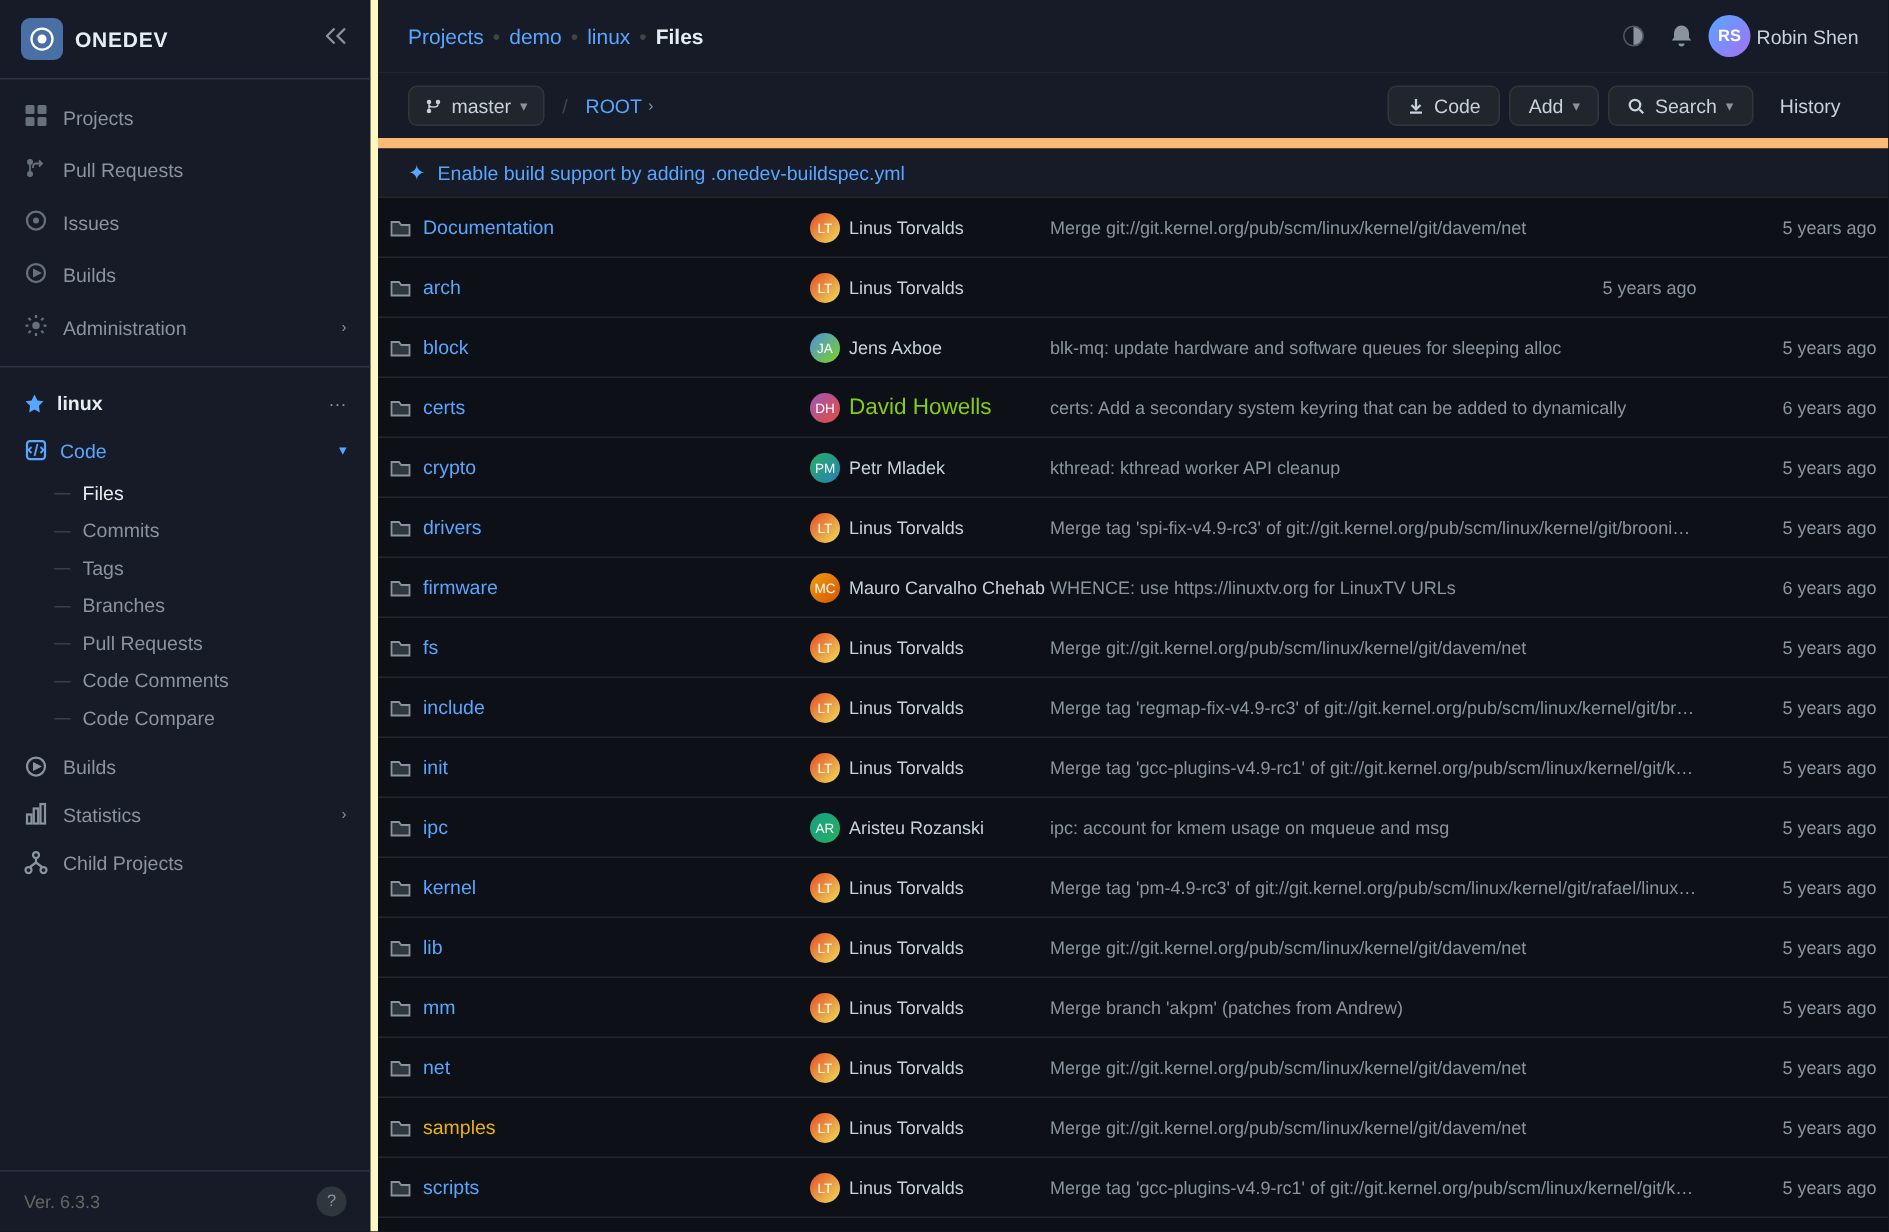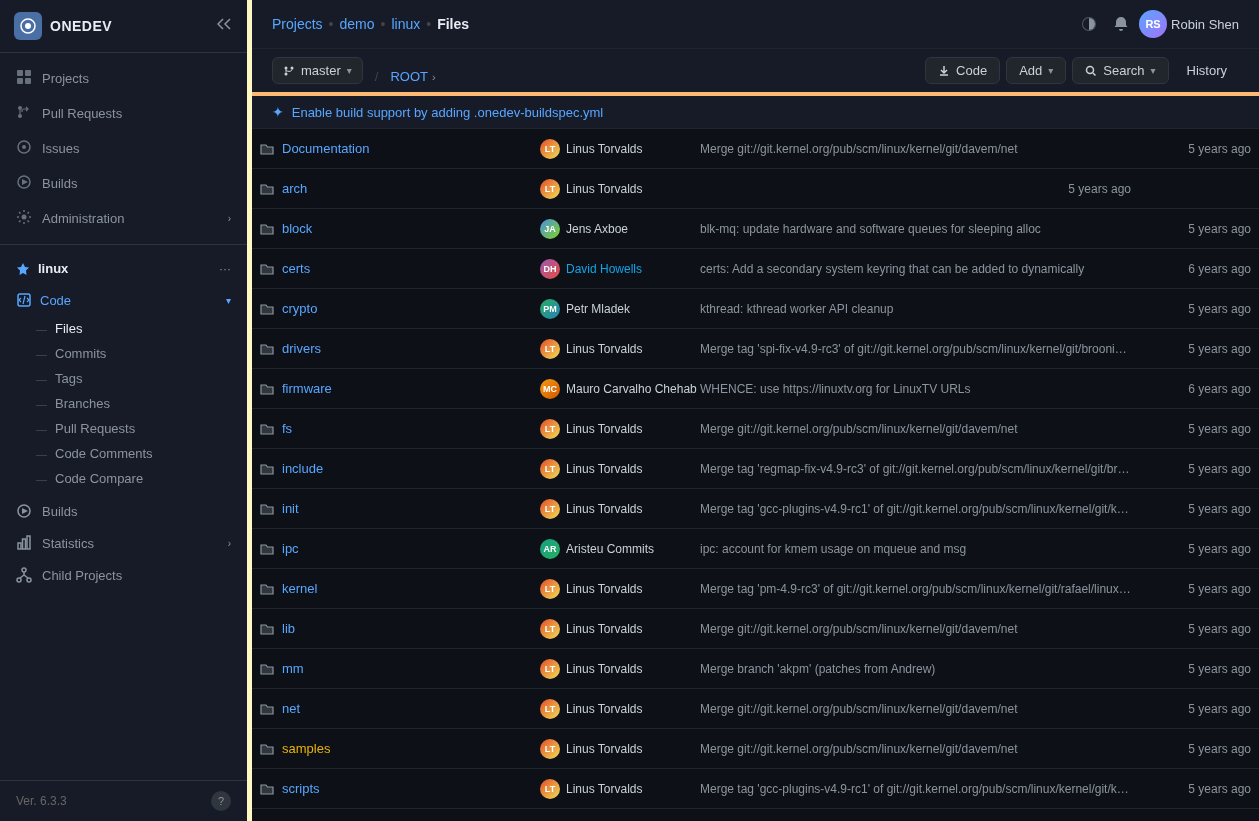--- a/index.html
+++ b/index.html
@@ -135,23 +135,23 @@
       width: 28px; height: 28px; border-radius: 50%;
       background: linear-gradient(135deg, #58a6ff, #a371f7);
       display: flex; align-items: center; justify-content: center;
       font-size: 11px; font-weight: 600; color: white; cursor: pointer;
     }
     .user-name { color: #c9d1d9; font-size: 13px; cursor: pointer; }
 
     
     .toolbar {
       display: flex;
-      align-items: flex-end;
+      align-items: center;
       padding: 8px 20px;
-      border-bottom: 4px solid #fdba74;
+      border-bottom: 7px solid #fdba74;
       background: #161b27;
       gap: 8px;
     }
     .branch-btn {
       display: flex; align-items: center; gap: 6px;
       padding: 5px 10px; background: #21262d;
       border: 1px solid #30363d; border-radius: 6px;
       color: #c9d1d9; cursor: pointer; font-size: 13px;
     }
     .branch-btn .chevron { font-size: 10px; color: #8b949e; }
@@ -202,21 +202,21 @@
       color: #58a6ff; cursor: pointer;
     }
     .author-cell {
       display: flex; align-items: center; gap: 6px;
       color: #c9d1d9;
     }
     .author-avatar {
       width: 20px; height: 20px; border-radius: 50%;
       background: linear-gradient(135deg, #58a6ff, #3fb950);
       display: flex; align-items: center; justify-content: center;
-      font-size: 9px; font-weight: 700; color: white; flex-shrink: 0;
+      font-size: 9px; font-weight: 400; color: white; flex-shrink: 0;
     }
     .commit-msg-cell { color: #8b949e; font-size: 12px; overflow: hidden; text-overflow: ellipsis; white-space: nowrap; }
     .time-cell { color: #8b949e; font-size: 12px; text-align: right; }
 
     
     ::-webkit-scrollbar { width: 6px; height: 6px; }
     ::-webkit-scrollbar-track { background: #0d1117; }
     ::-webkit-scrollbar-thumb { background: #30363d; border-radius: 3px; }
     .author-avatar.torvalds { background: linear-gradient(135deg, #e34c26, #f1e05a); }
     .author-avatar.axboe { background: linear-gradient(135deg, #4a90e2, #7ed321); }
@@ -493,21 +493,21 @@
       </div>
       <div class="file-row">
         <div class="file-name-cell">
     <svg width="14" height="14" viewBox="0 0 14 14" fill="none" stroke="#8b949e" stroke-width="1.2">
       <path d="M1 3h5l1.5 2H13v7H1z" fill="#30363d" stroke="#8b949e"></path>
     </svg>
     <a style="color:#58a6ff;cursor:pointer">certs</a>
   </div>
         <div class="author-cell">
     <div class="author-avatar howells">DH</div>
-    <span style="font-size:12px;color:#0ea5e9">David Howells</span>
+    <span style="font-size:15px;color:#84cc16">David Howells</span>
   </div>
         <div class="commit-msg-cell"><span>certs: Add a secondary system keyring that can be added to dynamically</span></div>
         <div class="time-cell">6 years ago</div>
       </div>
       <div class="file-row">
         <div class="file-name-cell">
     <svg width="14" height="14" viewBox="0 0 14 14" fill="none" stroke="#8b949e" stroke-width="1.2">
       <path d="M1 3h5l1.5 2H13v7H1z" fill="#30363d" stroke="#8b949e"></path>
     </svg>
     <a style="color:#58a6ff;cursor:pointer">crypto</a>
@@ -591,21 +591,21 @@
       </div>
       <div class="file-row">
         <div class="file-name-cell">
     <svg width="14" height="14" viewBox="0 0 14 14" fill="none" stroke="#8b949e" stroke-width="1.2">
       <path d="M1 3h5l1.5 2H13v7H1z" fill="#30363d" stroke="#8b949e"></path>
     </svg>
     <a style="color:#58a6ff;cursor:pointer">ipc</a>
   </div>
         <div class="author-cell">
     <div class="author-avatar rozanski">AR</div>
-    <span style="font-size:12px;color:#c9d1d9">Aristeu Commits</span>
+    <span style="font-size:12px;color:#c9d1d9">Aristeu Rozanski</span>
   </div>
         <div class="commit-msg-cell"><span>ipc: account for kmem usage on mqueue and msg</span></div>
         <div class="time-cell">5 years ago</div>
       </div>
       <div class="file-row">
         <div class="file-name-cell">
     <svg width="14" height="14" viewBox="0 0 14 14" fill="none" stroke="#8b949e" stroke-width="1.2">
       <path d="M1 3h5l1.5 2H13v7H1z" fill="#30363d" stroke="#8b949e"></path>
     </svg>
     <a style="color:#58a6ff;cursor:pointer">kernel</a>

